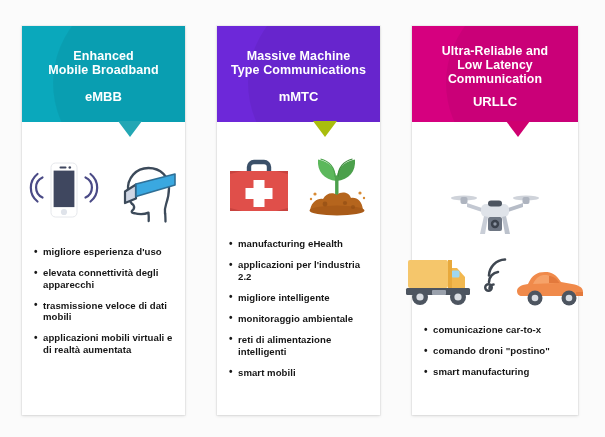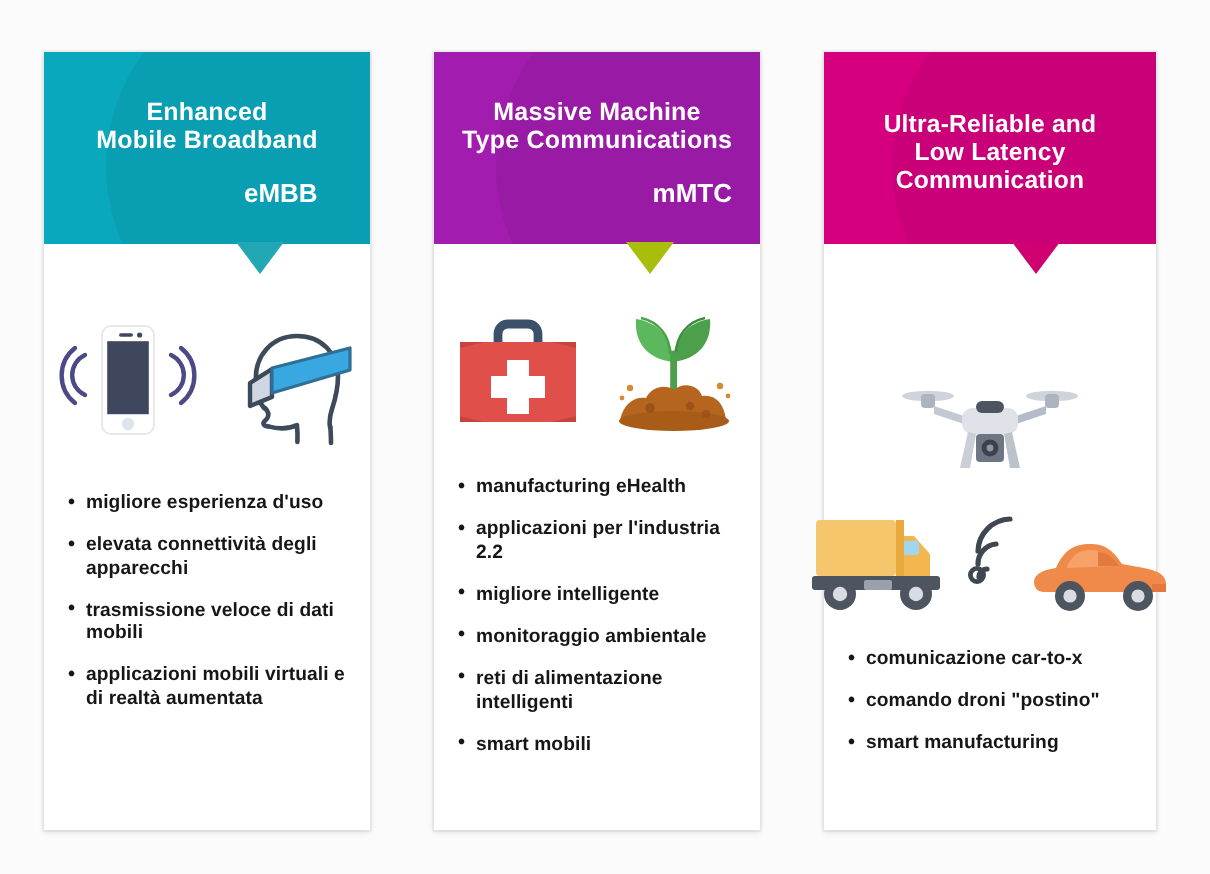--- a/index.html
+++ b/index.html
@@ -47,21 +47,20 @@
     background:rgba(0,0,0,0.055);
   }
   .head .txt{position:relative;z-index:2;}
   .head-title{
     font-size:12.5px;font-weight:bold;line-height:14.5px;
     letter-spacing:.1px;margin:0;
   }
   .head-abbr{
     font-size:13px;font-weight:bold;line-height:15px;
     margin:11px 0 0;
-    text-align:right;
   }
   .c3 .head-title{font-size:12.3px;line-height:14px;}
   .c3 .head-abbr{margin-top:8px;}
   .pointer{
     position:absolute;bottom:-15px;left:0;width:100%;height:16px;
     pointer-events:none;z-index:3;
   }
   .pointer span{
     position:absolute;top:0;left:66%;
     transform:translateX(-50%);
@@ -164,21 +163,21 @@
       <ul class="bullets">
         <li>migliore esperienza d'uso</li>
         <li>elevata connettività degli apparecchi</li>
         <li>trasmissione veloce di dati mobili</li>
         <li>applicazioni mobili virtuali e di realtà aumentata</li>
       </ul>
     </div>
   </div>
 
   <div class="card c2">
-    <div class="head" style="background:#a21caf">
+    <div class="head" style="background:#6d28d9">
       <div class="arc"></div>
       <div class="txt">
         <div class="head-title">
           <span>Massive Machine</span><br>
           <span>Type Communications</span>
         </div>
         <div class="head-abbr">mMTC</div>
       </div>
       <div class="pointer">
           <span></span>
@@ -238,20 +237,21 @@
 
   <div class="card c3">
     <div class="head" style="background:#D6007F">
       <div class="arc"></div>
       <div class="txt">
         <div class="head-title">
           <span>Ultra-Reliable and</span><br>
           <span>Low Latency</span><br>
           <span>Communication</span>
         </div>
+        <div class="head-abbr">URLLC</div>
       </div>
       <div class="pointer">
           <span></span>
         </div>
     </div>
 
     <div class="body">
 
       <div style="display:flex;justify-content:center;padding-top:18px;">
         <span>

